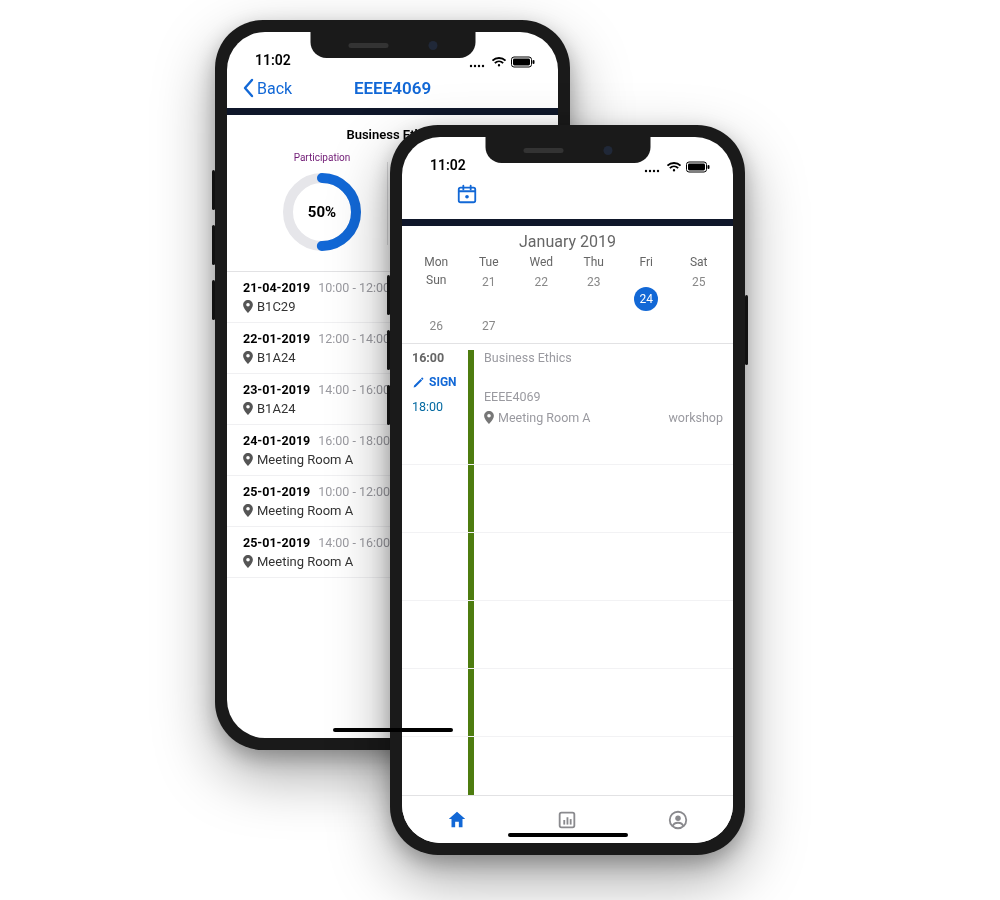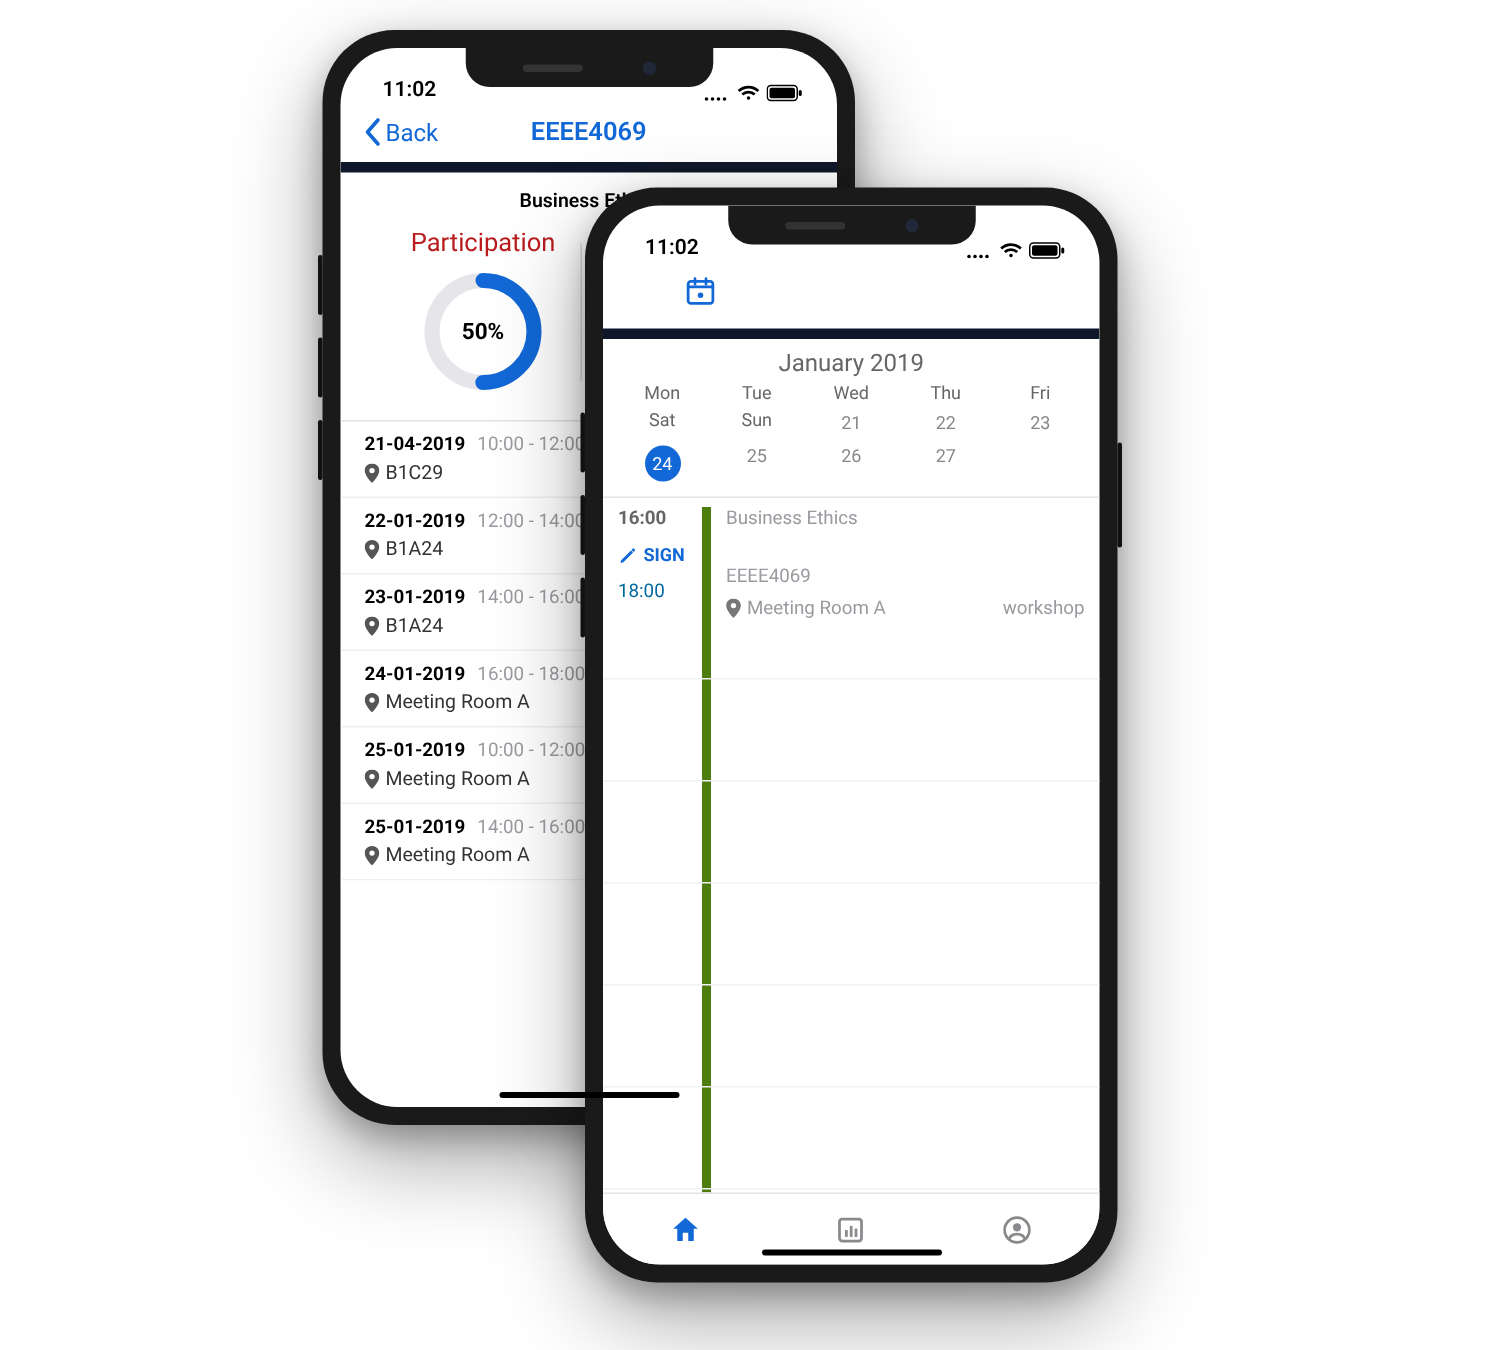--- a/index.html
+++ b/index.html
@@ -124,22 +124,22 @@
   .participation-wrap {
     display: flex;
     justify-content: flex-start;
     padding: 4px 0 16px 30px;
   }
   .participation {
     width: 130px;
     text-align: center;
   }
   .participation .label {
-    font-size: 17px;
-    color: #b91c1c;
+    font-size: 10px;
+    color: #701a75;
     margin-bottom: 6px;
   }
   .donut {
     position: relative;
     width: 86px; height: 86px;
     margin: 0 auto;
   }
   .donut svg { transform: rotate(-90deg); }
   .donut .pct {
     position: absolute; inset: 0;
@@ -175,35 +175,36 @@
 
   
   .month-title {
     text-align:center;
     font-size:16px;
     color:#666;
     padding: 6px 0 2px;
   }
   .week-row {
     display:grid;
-    grid-template-columns: repeat(5, 1fr);
+    grid-template-columns: repeat(6, 1fr);
     text-align:center;
     font-size:12px;
     padding: 0 8px 6px;
     border-bottom: 1px solid #e2e2e4;
   }
   .wk-head { color:#666; padding:2px 0; }
   .wk-day  { color:#888; padding:4px 0; }
   .wk-day.selected span {
     display:inline-flex;
     width:24px;height:24px;
     align-items:center;justify-content:center;
     background:#1268d6;
     color:#fff;
     border-radius:50%;
+    margin-top:12px;
   }
 
   .agenda {
     flex:1;
     display:flex;
     padding:6px 10px 0 10px;
     font-size:12.5px;
     color:#9a9aa0;
     position:relative;
   }

